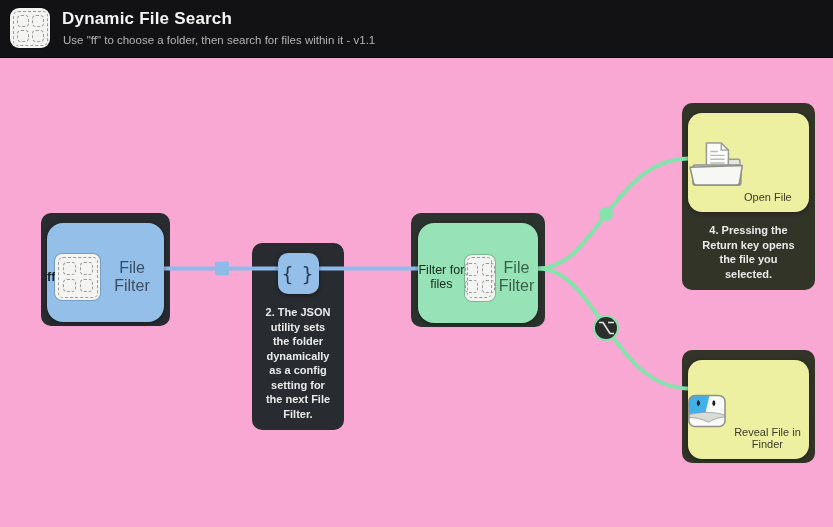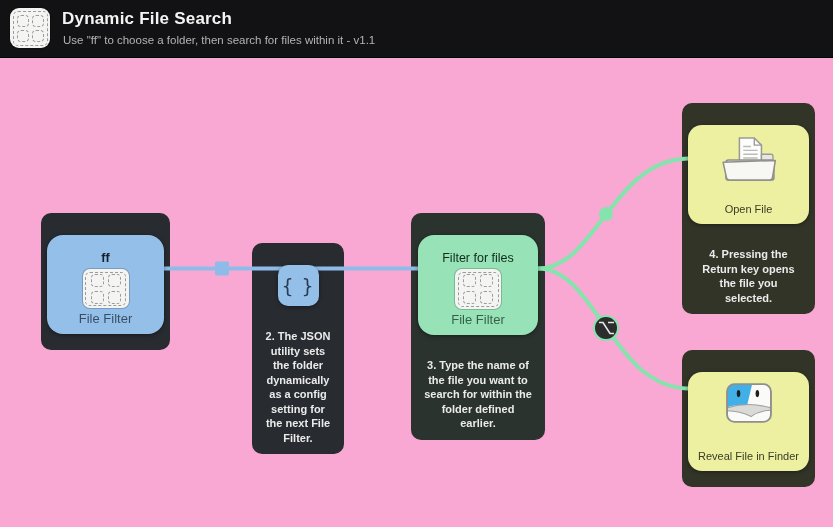--- a/index.html
+++ b/index.html
@@ -19,30 +19,30 @@
   .ff-40{width:40px;height:40px;border-radius:9px;grid-template-columns:repeat(2,12px);grid-template-rows:repeat(2,12px);gap:3px;}
 
   
   .group{position:absolute;border-radius:10px;padding-top:6px;box-sizing:border-box;}
   .g-blue{background:#282b30;}
   .g-green{background:#2b332e;}
   .g-yellow{background:#323428;}
   .caption{font-size:11px;font-weight:600;color:#ebebeb;text-align:center;line-height:1.32;padding:7px 13px 9px;}
 
   
-  .node{position:relative;z-index:3;margin:16px auto;box-sizing:border-box;display:flex;flex-direction:column;align-items:center;box-shadow:0 1px 4px rgba(0,0,0,.4);}
+  .node{position:relative;z-index:3;margin:4px auto;box-sizing:border-box;display:flex;flex-direction:row;align-items:center;box-shadow:0 1px 4px rgba(0,0,0,.4);}
   .node-big{width:117px;height:99px;border-radius:16px;padding:16px 0 8px;}
   .n-blue{background:#93bfe9;}
   .n-green{background:#97e2b6;width:120px;height:100px;}
   .n-yellow{background:#edf0a1;width:121px;height:99px;border-radius:14px;padding:11px 0 9px;}
   .node-title{font-size:12.5px;text-align:center;}
   .t-blue{color:#17202e;font-weight:600;}
   .t-green{color:#0f2b1c;font-weight:400;}
   .node-big .ff-46{margin:4px auto 3px;}
-  .type-label{font-size:13px;}
+  .type-label{font-size:16px;text-align:center;}
   .l-blue{color:rgba(23,32,46,.72);}
   .l-green{color:rgba(15,43,28,.72);}
   .n-json{width:41px;height:41px;border-radius:10px;background:#93bfe9;justify-content:center;}
   .json-glyph{font-size:19px;color:#2a3b52;letter-spacing:1px;font-family:"DejaVu Sans",sans-serif;}
   .yellow-label{margin-top:auto;font-size:11px;color:#3a3d26;text-align:center;}
 
   
   .wires{position:absolute;left:0;top:0;z-index:2;pointer-events:none;}
 </style>
 </head>
@@ -87,21 +87,20 @@
     <div class="node node-big n-green">
       <div class="node-title t-green">Filter for files</div>
       <div class="ff-icon ff-46">
         <div class="cell"></div>
           <div class="cell"></div>
           <div class="cell"></div>
           <div class="cell"></div>
       </div>
       <div class="type-label l-green">File Filter</div>
     </div>
-    <div class="caption">3. Type the name of the file you want to search for within the folder defined earlier.</div>
   </div>
 
   <div class="group g-yellow" style="left:682px;top:103px;width:133px;">
     <div class="node n-yellow">
       <svg width="56" height="46" viewBox="0 0 58 48">
         <path d="M19 2 h15.5 l7.5 7.5 v22 h-23 z" fill="#fdfdfb" stroke="#9a9a96" stroke-width="1.6"></path>
         <path d="M34.5 2 v7.5 h7.5" fill="none" stroke="#9a9a96" stroke-width="1.4"></path>
         <path d="M23 11 h8 M23 15 h15 M23 19 h15 M23 23 h15" stroke="#bbbbb7" stroke-width="1.5"></path>
         <path d="M42 19 h10 a2 2 0 0 1 2 2 v6 h-12 z" fill="#e6e6e2" stroke="#9a9a96" stroke-width="1.4"></path>
         <rect x="5" y="25" width="50" height="21" rx="2.5" fill="#ececea" stroke="#8f8f8b" stroke-width="1.6"></rect>

